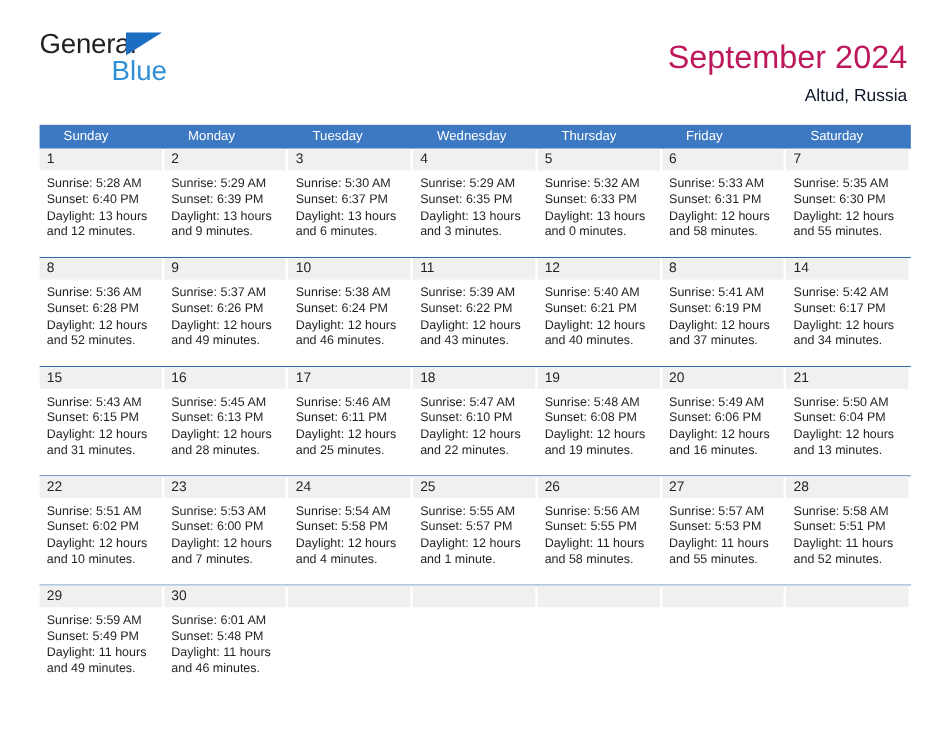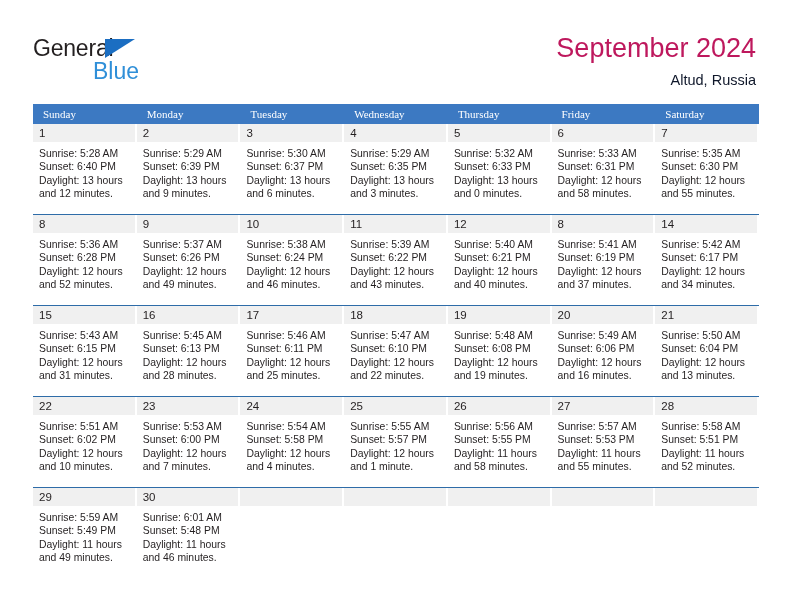--- a/index.html
+++ b/index.html
@@ -29,21 +29,21 @@
     position: absolute;
     left: 0;
     top: 0;
     width: 792px;
     height: 100px;
   }
 
   .brand {
     position: absolute;
     left: 33px;
-    top: 36px;
+    top: 24px;
     width: 230px;
     height: 52px;
     line-height: 1;
     user-select: none;
   }
   .brand-row1 {
     position: relative;
     display: block;
     font-size: 23px;
     letter-spacing: -0.2px;
@@ -103,24 +103,23 @@
     width: 100%;
     background: #3c79c2;
     height: 20px;
   }
   .dow {
     flex: 1 1 0;
     min-width: 0;
     color: #ffffff;
     font-size: 11px;
     line-height: 20px;
-    padding-left: 10px;
+    padding-left: 20px;
     white-space: nowrap;
     overflow: hidden;
-    font-family: Liberation Serif, serif;
   }
 
   .week {
     width: 100%;
     border-top: 1.5px solid #2e6ca8;
   }
   .week:first-of-type {
     border-top: none;
   }
   .week-inner {

